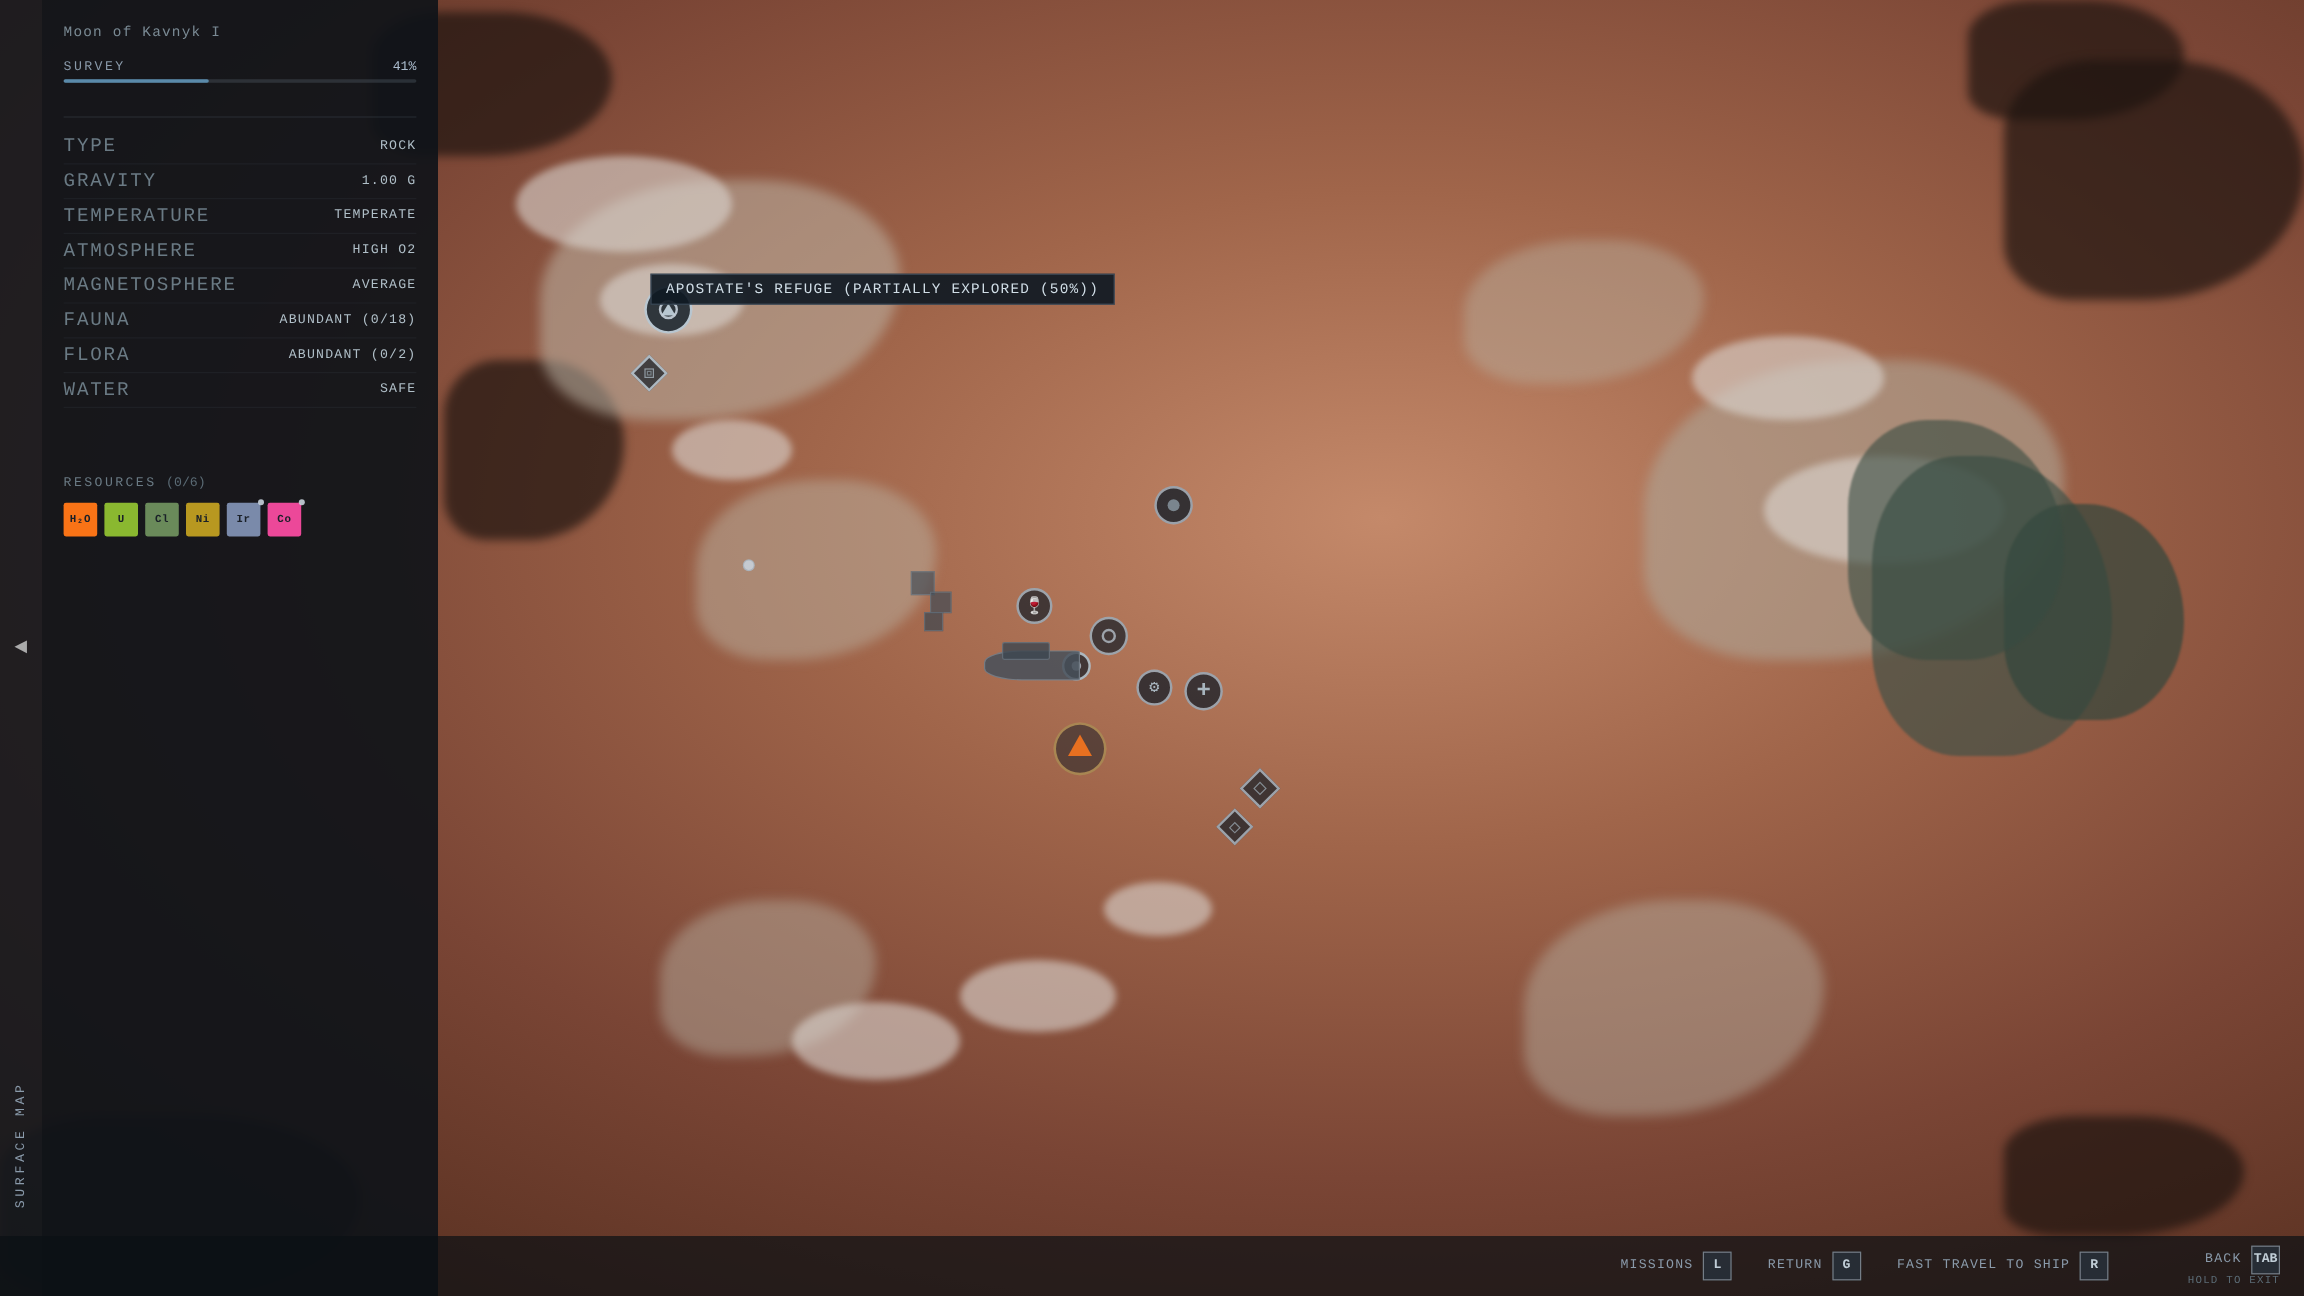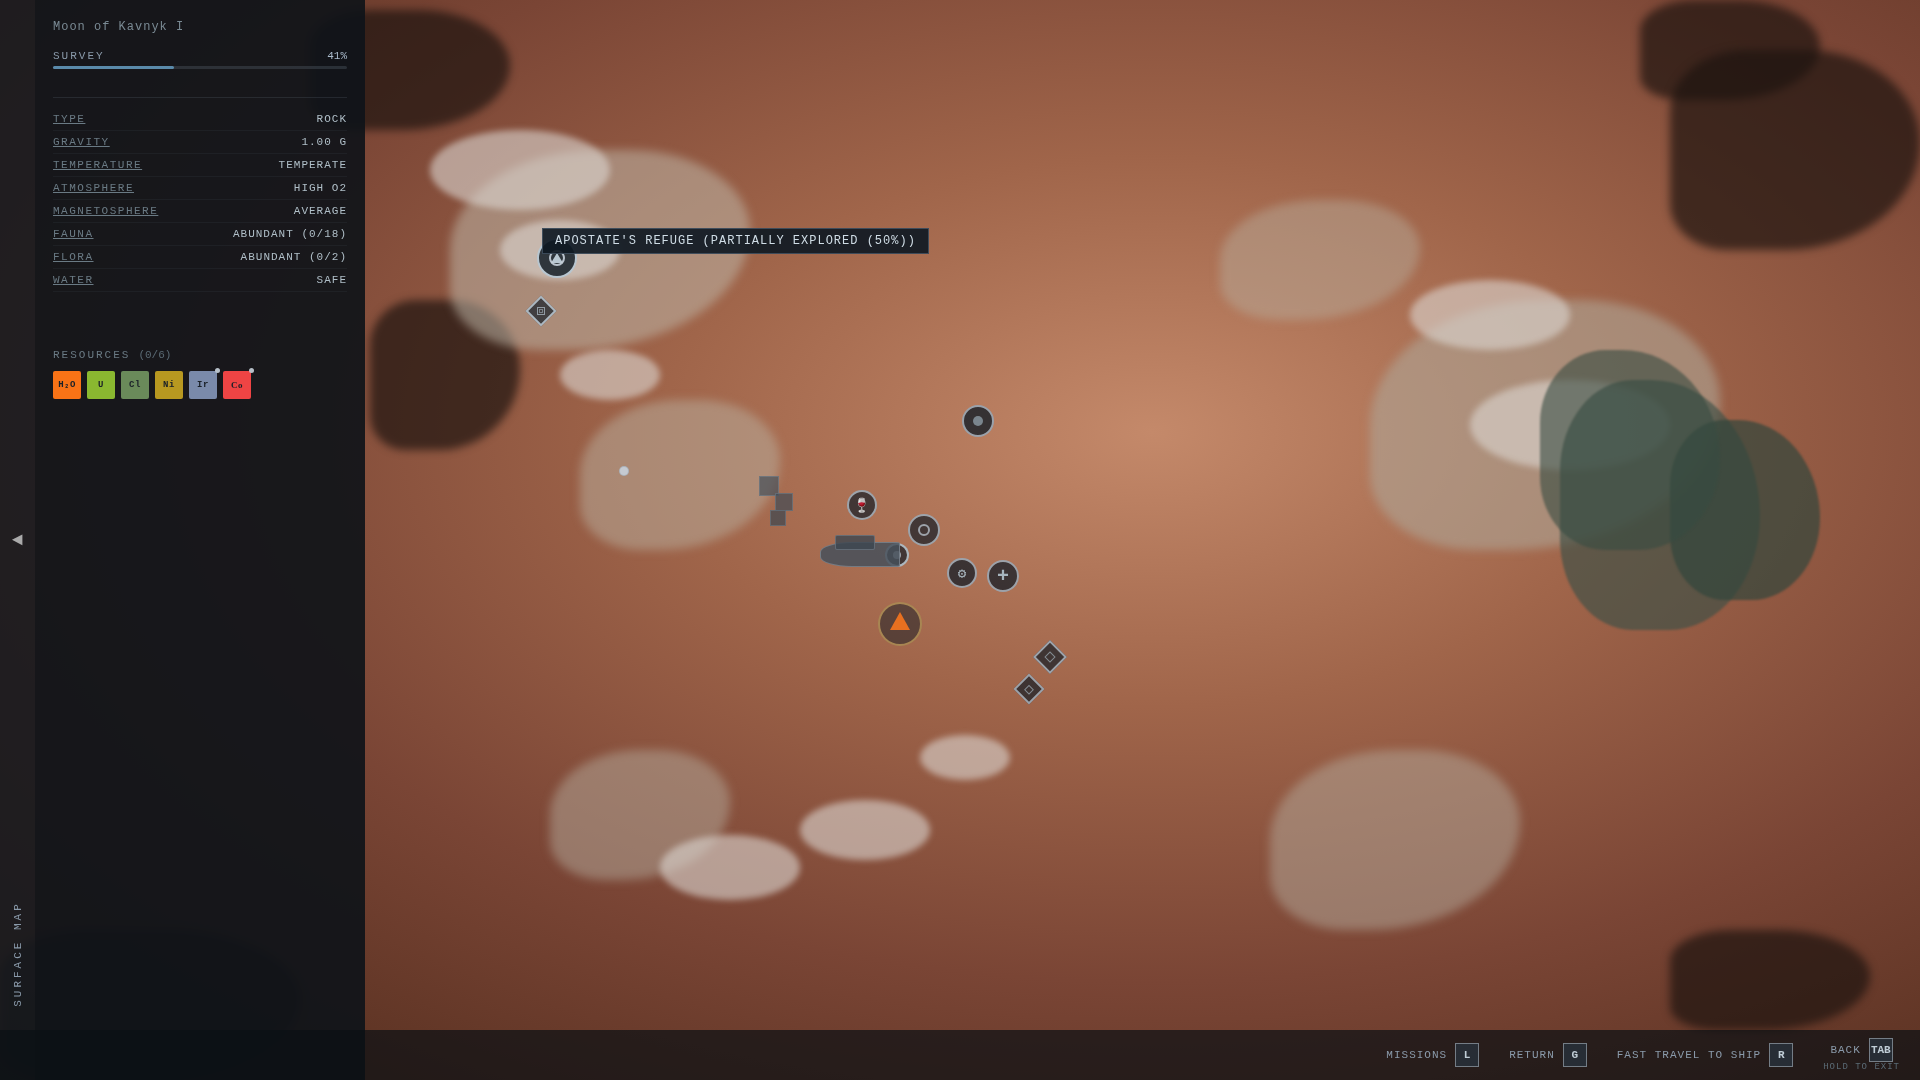--- a/index.html
+++ b/index.html
@@ -167,24 +167,23 @@
     .stat-row {
       display: flex;
       justify-content: space-between;
       align-items: center;
       padding: 5px 0;
       border-bottom: 1px solid rgba(60, 70, 80, 0.2);
     }
 
     .stat-label {
       color: #6a7a84;
-      font-size: 11px;
+      font-size: 16px;
       letter-spacing: 1.5px;
       text-transform: uppercase;
-      text-decoration: underline;
     }
 
     .stat-value {
       color: #b0bfc8;
       font-size: 11px;
       letter-spacing: 1px;
       text-transform: uppercase;
       padding-left: 20px;
     }
 
@@ -331,21 +330,22 @@
     .action-label {
       color: #8a9aaa;
       font-size: 11px;
       letter-spacing: 1px;
       text-transform: uppercase;
     }
 
     .back-section {
       display: flex;
       flex-direction: column;
-      align-items: center;
+      align-items: flex-end;
+      margin-left: 36px;
     }
 
     .back-sub {
       color: #5a6a74;
       font-size: 9px;
       letter-spacing: 1px;
       text-transform: uppercase;
     }
 
     .terrain-light {
@@ -461,21 +461,21 @@
           <div class="resource-chip">
             <div class="resource-box" style="background: rgb(106, 138, 90);">Cl</div>
           </div>
           <div class="resource-chip">
             <div class="resource-box" style="background: rgb(184, 152, 32);">Ni</div>
           </div>
           <div class="resource-chip">
             <div class="resource-box" style="background: rgb(122, 138, 170);">Ir<div class="resource-dot" style="background: rgba(200, 210, 220, 0.9);"></div></div>
           </div>
           <div class="resource-chip">
-            <div class="resource-box" style="background: #ef4444; font-family: Liberation Serif, serif;">Co<div class="resource-dot" style="background: rgba(200, 210, 220, 0.9);"></div></div>
+            <div class="resource-box" style="background: #ec4899;">Co<div class="resource-dot" style="background: rgba(200, 210, 220, 0.9);"></div></div>
           </div>
         </div>
     </div>
   </div>
 </div>
 
 <div id="location-tooltip">APOSTATE'S REFUGE (PARTIALLY EXPLORED (50%))</div>
 
 <div class="map-icon" style="left:537px;top:238px;">
   <div class="location-icon" style="width:40px;height:40px;border:2px solid rgba(200,215,225,0.9);background:rgba(20,30,40,0.85);border-radius:50%;display:flex;align-items:center;justify-content:center;">

